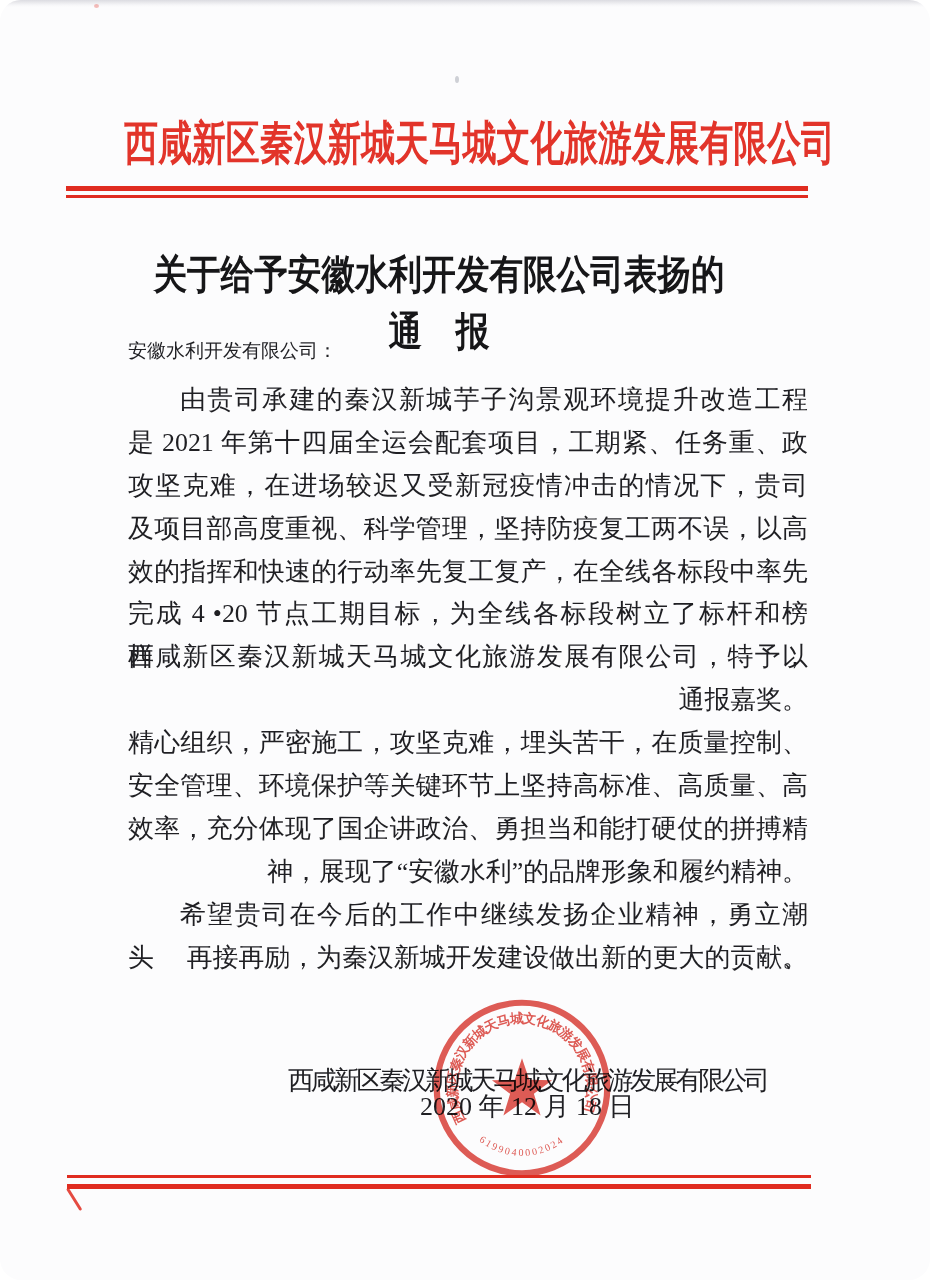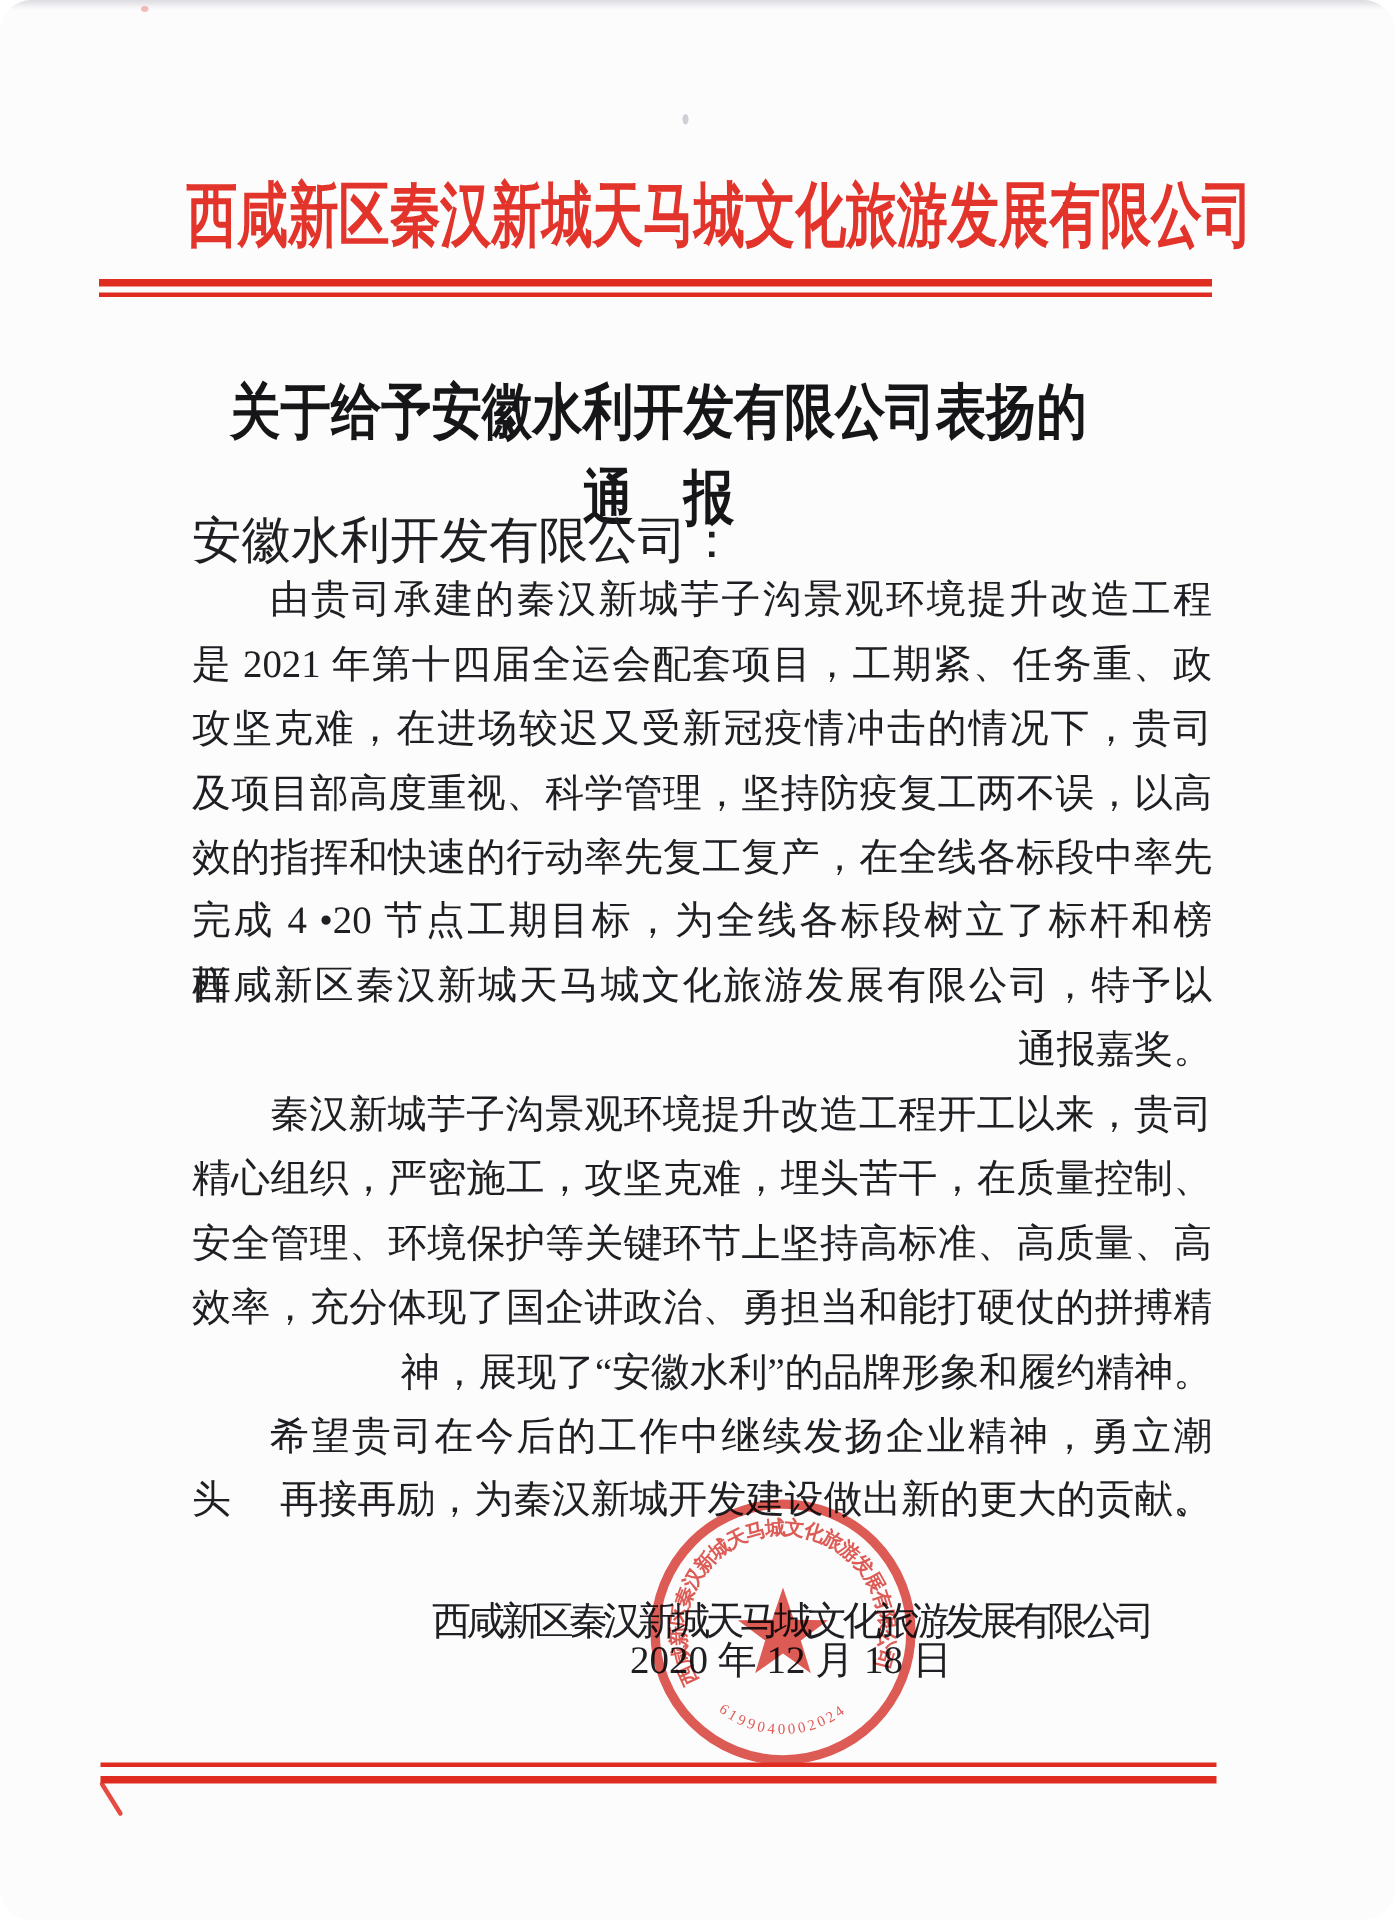--- a/index.html
+++ b/index.html
@@ -29,21 +29,21 @@
   .rule-top-thick{left:66px;top:186px;width:742px;height:5px;}
   .rule-top-thin{left:66px;top:195px;width:742px;height:2.5px;}
   .rule-bottom-thin{left:67px;top:1175px;width:744px;height:2.5px;}
   .rule-bottom-thick{left:67px;top:1184px;width:744px;height:5px;}
   .doc-title{
     position:absolute;top:246px;left:0;width:878px;text-align:center;
     font-size:40px;line-height:57px;font-weight:bold;color:#161618;
     transform:scaleX(.84);transform-origin:439px 0;
   }
   .salutation{
-    position:absolute;left:128px;top:338px;font-size:33px;color:var(--ink);
+    position:absolute;left:128px;top:338px;font-size:19px;color:var(--ink);
   }
   .body-text{
     position:absolute;left:128px;top:379px;width:680px;
     font-size:25.9px;color:var(--ink);
   }
   .bline{height:42.9px;line-height:42.9px;overflow:visible;}
   .j{text-align:justify;text-align-last:justify;}
   .last{text-align:right;}
   .indent{text-indent:52px;}
   .signature{
@@ -92,21 +92,20 @@
 
   <div class="body-text">
     <div class="bline j indent">由贵司承建的秦汉新城芋子沟景观环境提升改造工程</div>
     <div class="bline j">是 2021 年第十四届全运会配套项目，工期紧、任务重、政</div>
     <div class="bline j">攻坚克难，在进场较迟又受新冠疫情冲击的情况下，贵司</div>
     <div class="bline j">及项目部高度重视、科学管理，坚持防疫复工两不误，以高</div>
     <div class="bline j">效的指挥和快速的行动率先复工复产，在全线各标段中率先</div>
     <div class="bline j">完成 4 •20 节点工期目标，为全线各标段树立了标杆和榜样，</div>
     <div class="bline j">西咸新区秦汉新城天马城文化旅游发展有限公司，特予以</div>
     <div class="bline last">通报嘉奖。</div>
-    <div class="bline j indent">秦汉新城芋子沟景观环境提升改造工程开工以来，贵司</div>
     <div class="bline j">精心组织，严密施工，攻坚克难，埋头苦干，在质量控制、</div>
     <div class="bline j">安全管理、环境保护等关键环节上坚持高标准、高质量、高</div>
     <div class="bline j">效率，充分体现了国企讲政治、勇担当和能打硬仗的拼搏精</div>
     <div class="bline last">神，展现了“安徽水利”的品牌形象和履约精神。</div>
     <div class="bline j indent">希望贵司在今后的工作中继续发扬企业精神，勇立潮头、</div>
     <div class="bline last">再接再励，为秦汉新城开发建设做出新的更大的贡献。</div>
   </div>
 
   <div class="signature">西咸新区秦汉新城天马城文化旅游发展有限公司</div>
   <div class="date-line">2020 年 12 月 18 日</div>

